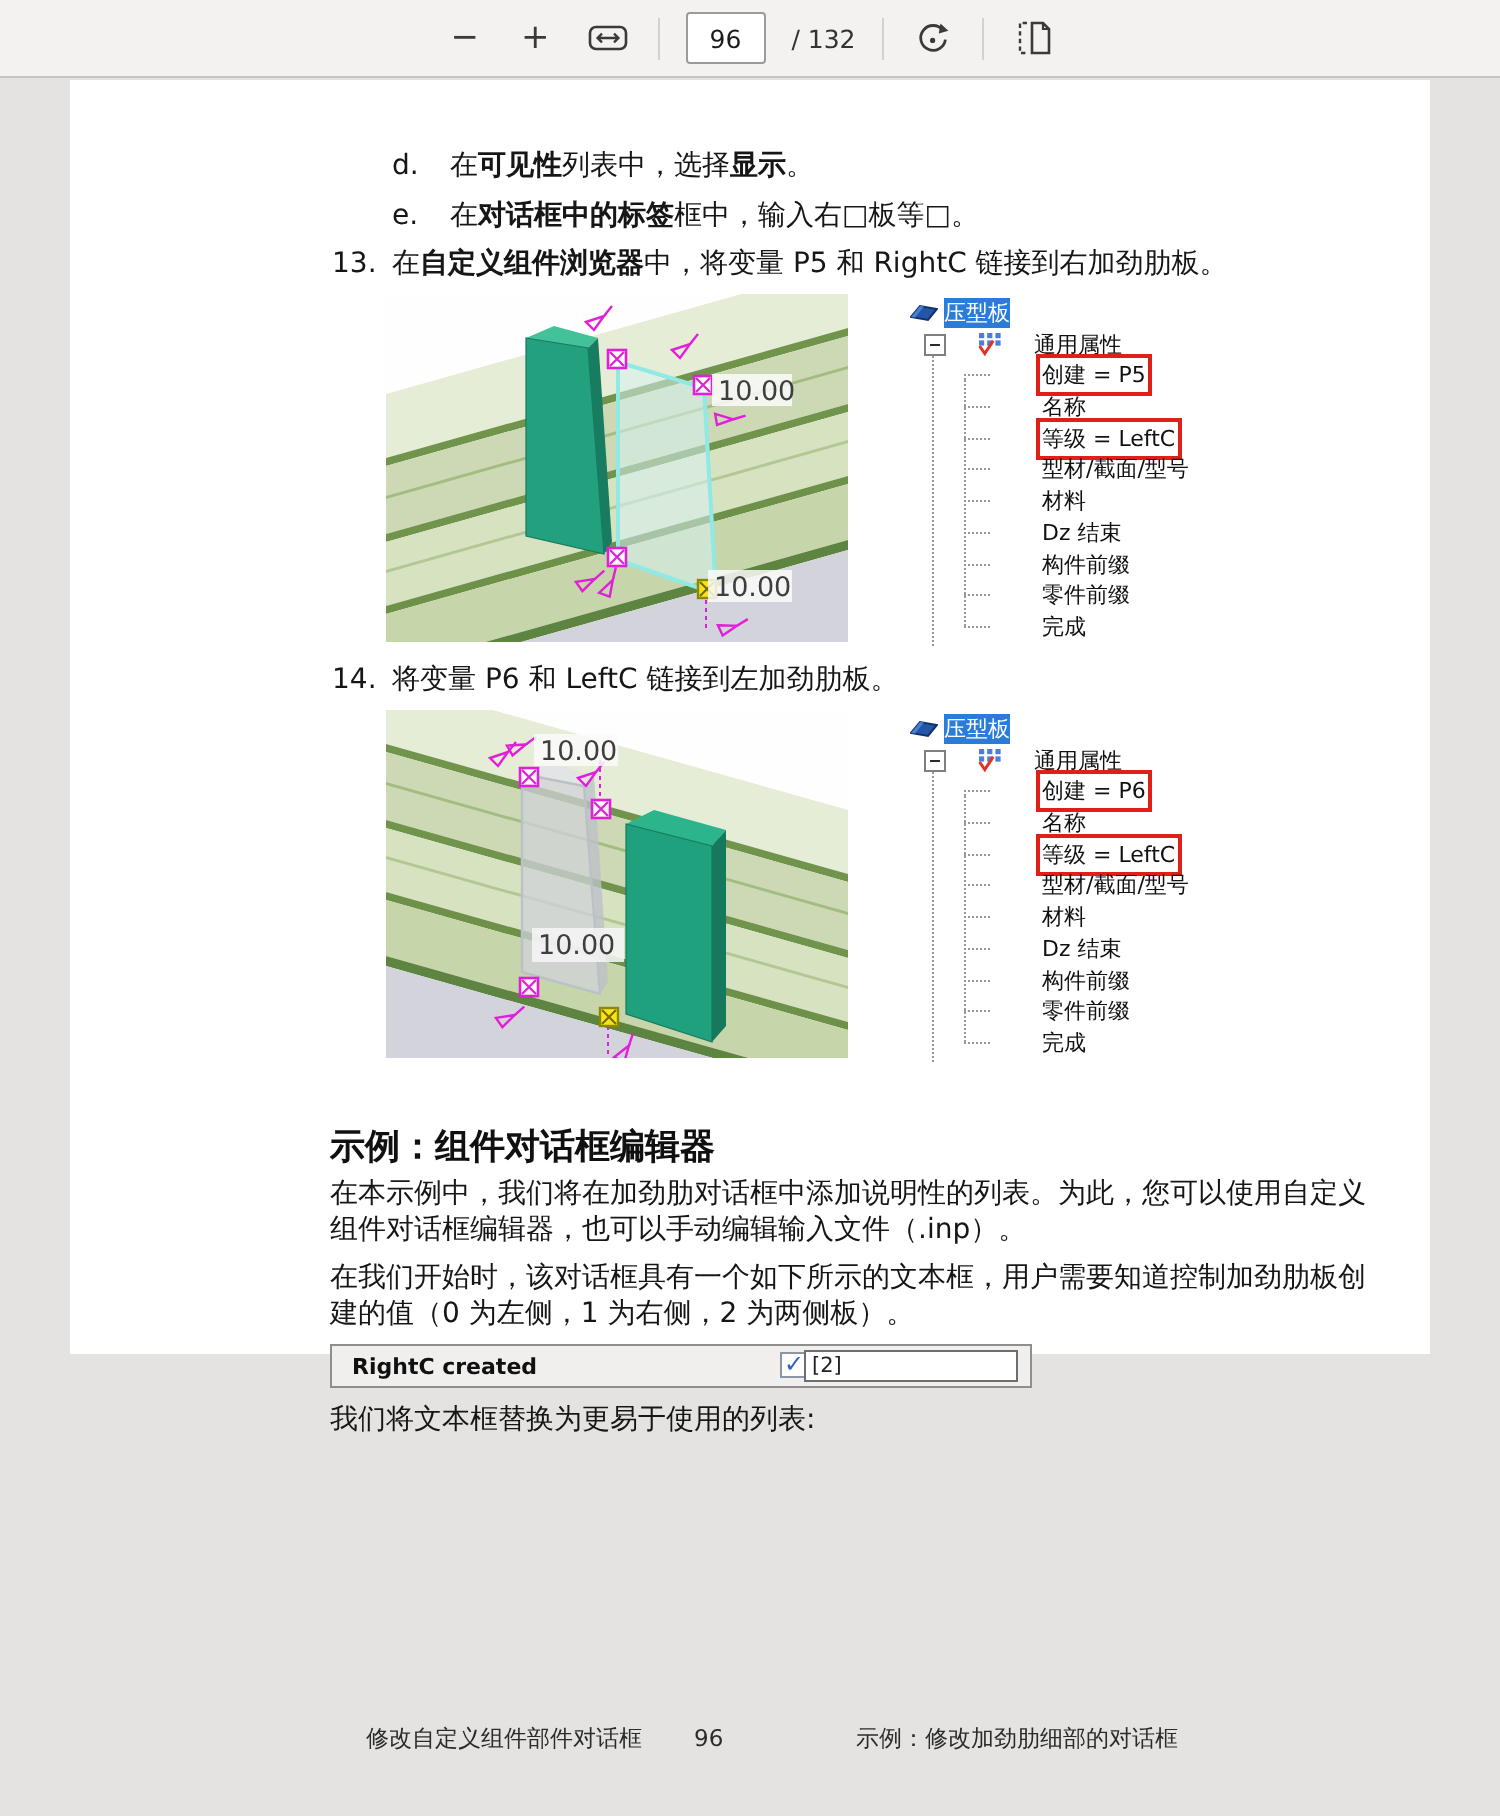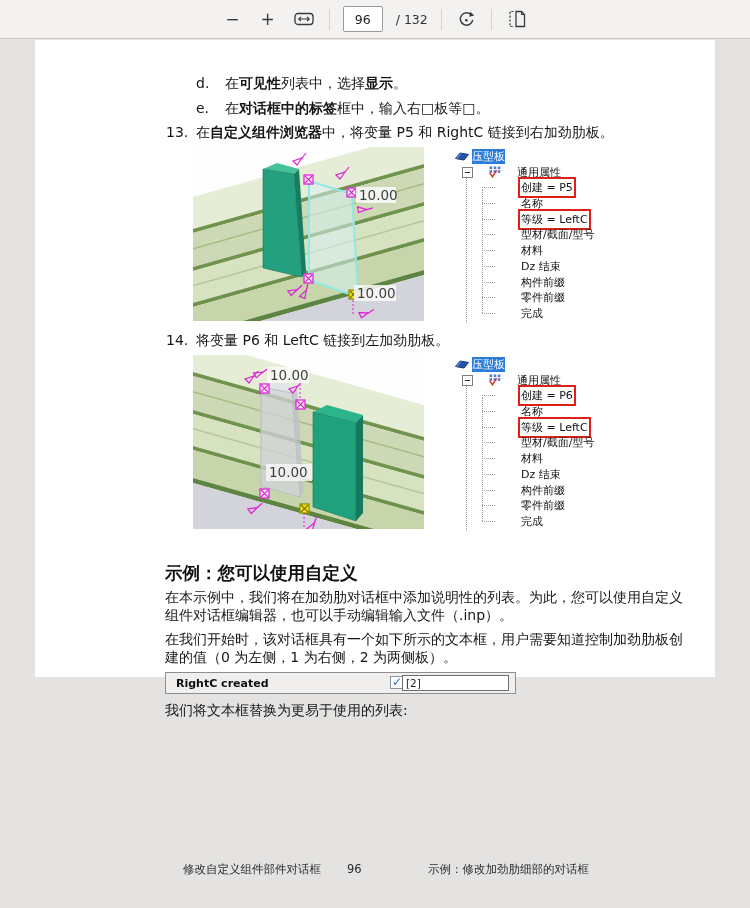--- a/index.html
+++ b/index.html
@@ -319,21 +319,21 @@
           <span>构件前缀</span>
         </div>
       <div class="t-row t-child" style="top:141px;">
           <span>零件前缀</span>
         </div>
       <div class="t-row t-child" style="top:157px;">
           <span>完成</span>
         </div>
     </div>
 
-    <div class="h2">示例：您可以使用自定义</div>
+    <div class="h2">示例：组件对话框编辑器</div>
     <div class="para" style="top:548px;">在本示例中，我们将在加劲肋对话框中添加说明性的列表。为此，您可以使用自定义</div>
     <div class="para" style="top:566px;">组件对话框编辑器，也可以手动编辑输入文件（.inp）。</div>
     <div class="para" style="top:590px;">在我们开始时，该对话框具有一个如下所示的文本框，用户需要知道控制加劲肋板创</div>
     <div class="para" style="top:608px;">建的值（0 为左侧，1 为右侧，2 为两侧板）。</div>
 
     <div class="widget">
       <span class="widget-label">RightC created</span>
       <span class="widget-check">
           <span class="glyph">✓</span>
         </span>

